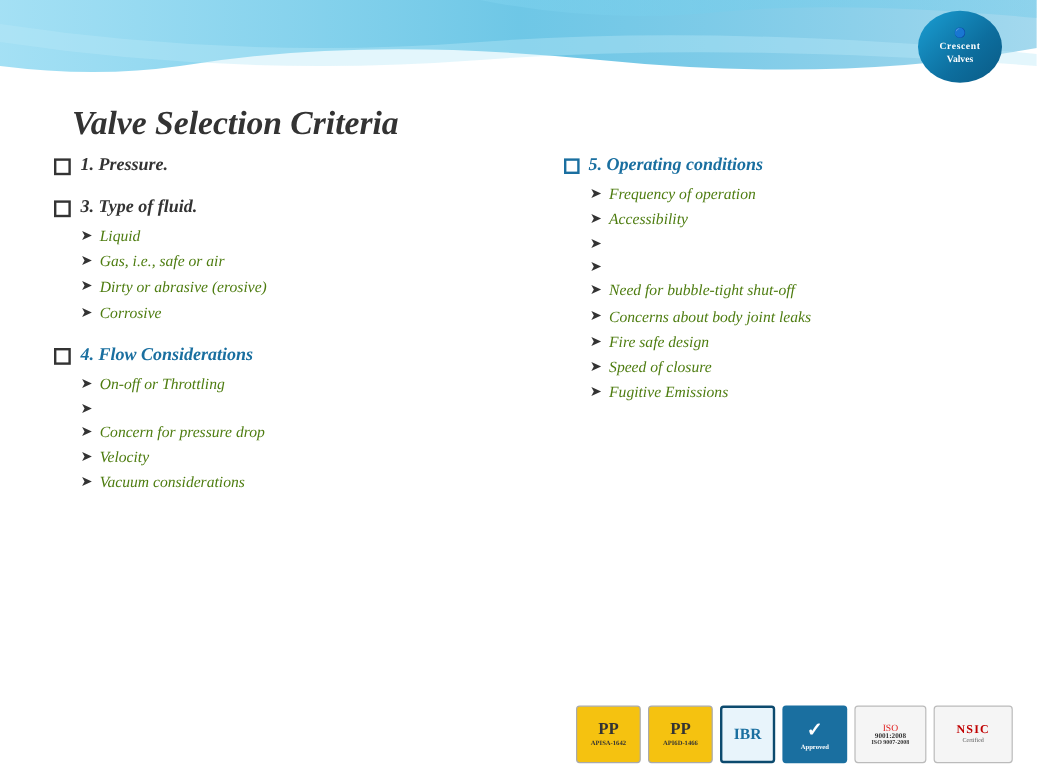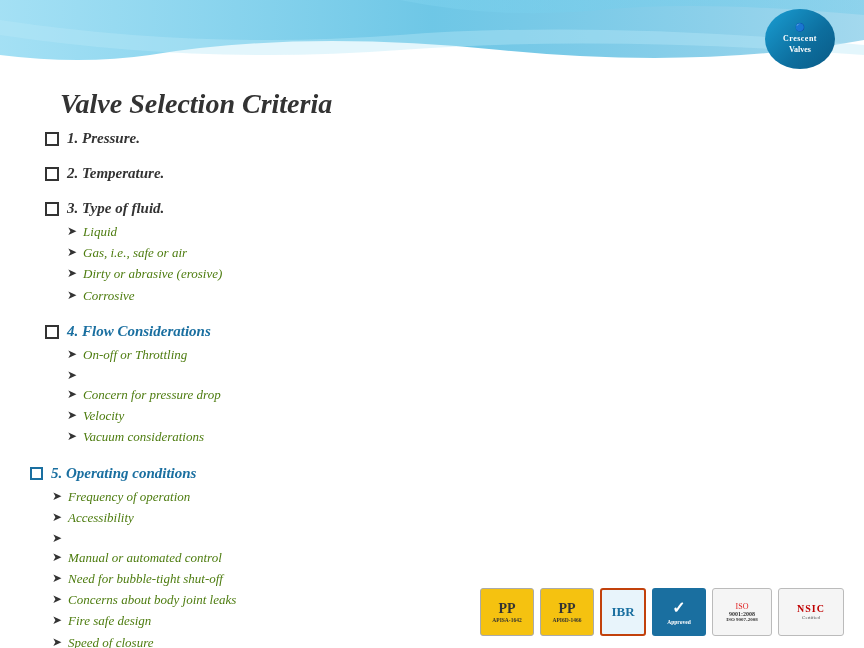--- a/index.html
+++ b/index.html
@@ -66,21 +66,20 @@
 
     
     .content {
       position: absolute;
       top: 130px;
       left: 0;
       right: 0;
       bottom: 70px;
       display: flex;
       gap: 0;
-      flex-direction: column;
     }
 
     .left-column {
       flex: 1;
       padding-left: 45px;
       padding-right: 20px;
     }
 
     .right-column {
       flex: 1;
@@ -209,26 +208,20 @@
 
   <div class="left-column">
 
     <div class="section">
       <div class="section-header">
         <div class="checkbox"></div>
         <span class="section-title">1. Pressure.</span>
       </div>
     </div>
 
-    <div class="section">
-      <div class="section-header">
-        <div class="checkbox"></div>
-        <span class="section-title">2. Temperature.</span>
-      </div>
-    </div>
 
     <div class="section">
       <div class="section-header">
         <div class="checkbox"></div>
         <span class="section-title">3. Type of fluid.</span>
       </div>
       <div class="sub-items">
         <div class="sub-item">
           <span class="arrow">➤</span>
           <span class="sub-item-text">Liquid</span>
@@ -292,21 +285,20 @@
         </div>
         <div class="sub-item">
           <span class="arrow">➤</span>
           <span class="sub-item-text">Accessibility</span>
         </div>
         <div class="sub-item">
           <span class="arrow">➤</span>
         </div>
         <div class="sub-item">
           <span class="arrow">➤</span>
-          <span class="sub-item-text">Manual or automated control</span>
         </div>
         <div class="sub-item">
           <span class="arrow">➤</span>
           <span class="sub-item-text">Need for bubble-tight shut-off</span>
         </div>
         <div class="sub-item">
           <span class="arrow">➤</span>
           <span class="sub-item-text">Concerns about body joint leaks</span>
         </div>
         <div class="sub-item">
@@ -334,21 +326,21 @@
     <div style="width:54px;height:48px;background:#f5c210;border:1px solid #aaa;border-radius:3px;display:flex;flex-direction:column;align-items:center;justify-content:center;font-size:6.5px;font-weight:bold;color:#333;text-align:center;padding:2px;">
       <div style="font-size:14px;font-weight:900;color:#333;">PP</div>
       <div style="font-size:5.5px;color:#333;">APISA-1642</div>
     </div>
 
     <div style="width:54px;height:48px;background:#f5c210;border:1px solid #aaa;border-radius:3px;display:flex;flex-direction:column;align-items:center;justify-content:center;font-size:6.5px;font-weight:bold;color:#333;text-align:center;padding:2px;">
       <div style="font-size:14px;font-weight:900;color:#333;">PP</div>
       <div style="font-size:5.5px;color:#333;">API6D-1466</div>
     </div>
 
-    <div style="width:46px;height:48px;background:#e8f4fb;border:2px solid #c2410c;border-radius:3px;display:flex;align-items:center;justify-content:center;font-size:13px;font-weight:900;color:#1a6fa0;">IBR</div>
+    <div style="width:46px;height:48px;background:#e8f4fb;border:2px solid #0c4a6e;border-radius:3px;display:flex;align-items:center;justify-content:center;font-size:13px;font-weight:900;color:#1a6fa0;">IBR</div>
 
     <div style="width:54px;height:48px;background:#1a6fa0;border-radius:3px;display:flex;flex-direction:column;align-items:center;justify-content:center;gap:2px;">
       <span style="color:white;font-size:16px;font-weight:bold;">✓</span>
       <span style="color:white;font-size:5.5px;font-weight:bold;">Approved</span>
     </div>
 
     <div style="width:60px;height:48px;background:#f5f5f5;border:1px solid #bbb;border-radius:3px;display:flex;flex-direction:column;align-items:center;justify-content:center;font-size:6px;font-weight:bold;color:#333;text-align:center;padding:2px;">
       <div style="font-size:8px;font-weight:400;color:#e02020;">ISO</div>
       <div style="font-size:6px;color:#333;">9001:2008</div>
       <div style="font-size:5px;color:#333;">ISO 9007-2008</div>

